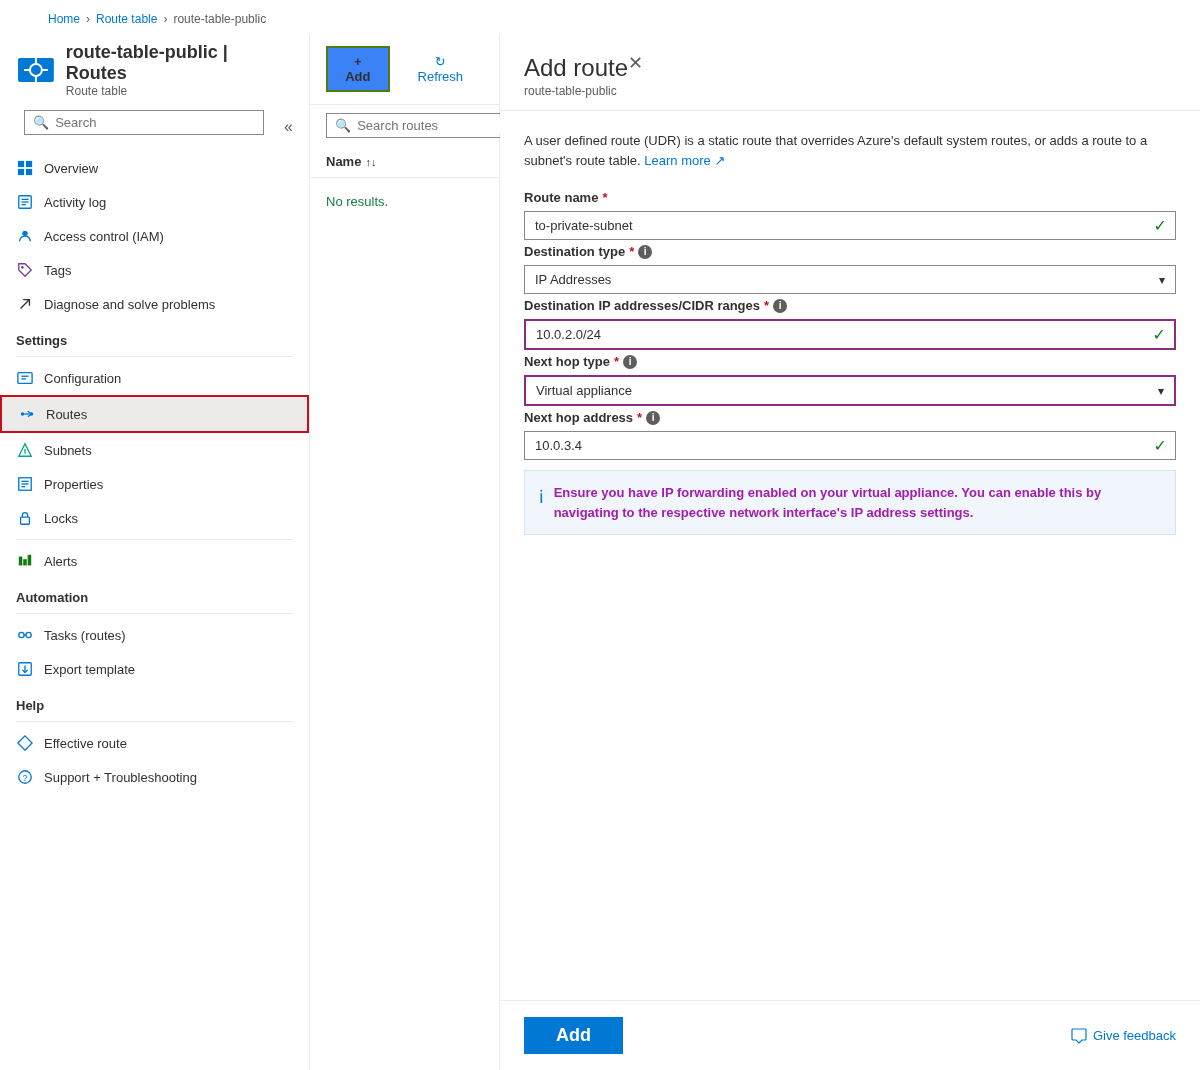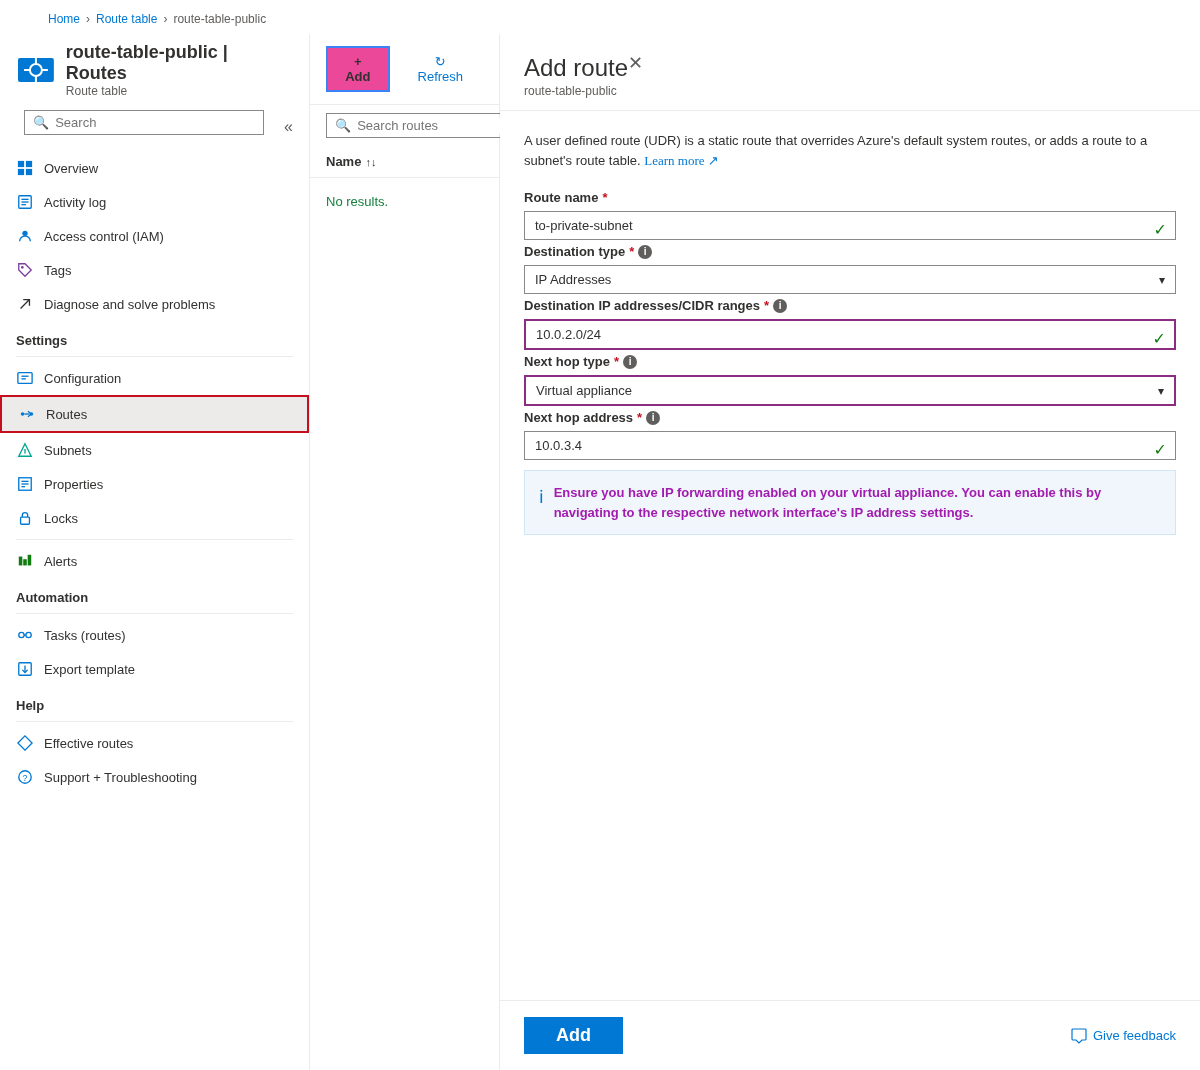--- a/index.html
+++ b/index.html
@@ -34,47 +34,47 @@
     .nav-item { display: flex; align-items: center; gap: 10px; padding: 8px 16px; cursor: pointer; color: #323130; font-size: 13px; }
     .nav-icon { width: 18px; height: 18px; display: flex; align-items: center; justify-content: center; flex-shrink: 0; }
 
     
     .section-header { padding: 12px 16px 4px 16px; font-size: 13px; font-weight: 600; color: #323130; }
     .section-divider { border: none; border-top: 1px solid #edebe9; margin: 4px 16px; }
 
     
     .content-area { flex: 1; display: flex; flex-direction: column; border-right: 1px solid #edebe9; min-width: 0; }
     .content-toolbar { padding: 12px 16px; display: flex; align-items: center; gap: 8px; border-bottom: 1px solid #edebe9; }
-    .btn-add { display: flex; align-items: center; gap: 4px; padding: 6px 12px; background: #ec4899; border: 2px solid #3b82f6; color: #323130; cursor: pointer; font-size: 13px; font-weight: 600; }
+    .btn-add { display: flex; align-items: center; gap: 4px; padding: 6px 12px; background: #3b82f6; border: 2px solid #4d7c0f; color: #323130; cursor: pointer; font-size: 13px; font-weight: 600; }
     .btn-refresh { display: flex; align-items: center; gap: 4px; padding: 6px 12px; background: none; border: 1px solid transparent; color: #0078d4; cursor: pointer; font-size: 13px; }
 
     .content-search { padding: 8px 16px; }
     .content-search-box { display: flex; align-items: center; border: 1px solid #8a8886; padding: 4px 8px; gap: 6px; width: 200px; }
     .content-search-box input { border: none; outline: none; flex: 1; font-size: 13px; }
 
     .table-header { display: flex; align-items: center; padding: 8px 16px; border-bottom: 1px solid #edebe9; font-weight: 600; font-size: 13px; color: #323130; }
     .no-results { padding: 16px; color: #15803d; font-size: 13px; }
 
     
     .right-panel { width: 700px; min-width: 700px; display: flex; flex-direction: column; background: #fff; }
     .panel-header { display: flex; align-items: flex-start; justify-content: flex-start; padding: 20px 24px 12px 24px; border-bottom: 1px solid #edebe9; }
     .panel-title { font-size: 24px; font-weight: 300; color: #323130; }
     .panel-subtitle { font-size: 12px; color: #605e5c; margin-top: 2px; }
     .close-btn { background: none; border: none; cursor: pointer; font-size: 18px; color: #605e5c; padding: 0; line-height: 1; }
 
     .panel-body { flex: 1; padding: 20px 24px; overflow-y: auto; }
     .description-text { font-size: 13px; color: #323130; margin-bottom: 20px; line-height: 1.5; }
-    .learn-more { color: #0078d4; text-decoration: none; cursor: pointer; font-family: Liberation Serif, serif; }
+    .learn-more { color: #0078d4; text-decoration: none; cursor: pointer; }
 
     
     .form-group { margin-bottom: 4px; }
     .form-label { font-size: 13px; font-weight: 600; color: #323130; margin-bottom: 6px; display: flex; align-items: center; gap: 4px; }
     .required-star { color: #c50f1f; }
     .info-icon { width: 14px; height: 14px; border-radius: 50%; background: #605e5c; color: #fff; display: inline-flex; align-items: center; justify-content: center; font-size: 10px; cursor: pointer; }
-    .form-input-wrapper { position: relative; display: flex; align-items: flex-end; border: 1px solid #8a8886; }
+    .form-input-wrapper { position: relative; display: flex; align-items: center; border: 1px solid #8a8886; }
     .form-input-wrapper.active { border-color: #8c2d82; border-width: 2px; }
     .form-input-wrapper input { flex: 1; border: none; outline: none; padding: 6px 10px; font-size: 13px; color: #323130; }
     .form-input-wrapper .check-icon { color: #107c10; padding-right: 8px; font-size: 16px; }
 
     .form-select-wrapper { position: relative; display: flex; align-items: center; border: 1px solid #8a8886; }
     .form-select-wrapper select { flex: 1; border: none; outline: none; padding: 6px 10px; font-size: 13px; color: #323130; appearance: none; background: transparent; cursor: pointer; }
     .form-select-wrapper .chevron { padding-right: 10px; color: #323130; font-size: 12px; }
 
     
     .info-box { background: #f0f6fb; border: 1px solid #d0e8f5; padding: 12px 14px; display: flex; gap: 10px; margin-top: 10px; }
@@ -270,21 +270,21 @@
 
     <div class="section-header">Help</div>
     <hr class="section-divider">
 
     <div class="nav-item">
       <span class="nav-icon">
         <svg viewBox="0 0 18 18" width="16" height="16">
             <polygon points="9,1 17,9 9,17 1,9" fill="none" stroke="#0078d4" stroke-width="1.5"></polygon>
           </svg>
       </span>
-      <span>Effective routes</span>
+      <span>Effective route</span>
     </div>
     <div class="nav-item">
       <span class="nav-icon">
         <svg viewBox="0 0 18 18" width="16" height="16">
             <circle cx="9" cy="9" r="7" fill="none" stroke="#0078d4" stroke-width="1.5"></circle>
             <text x="9" y="13" text-anchor="middle" font-size="10" fill="#0078d4">?</text>
           </svg>
       </span>
       <span>Support + Troubleshooting</span>
     </div>

